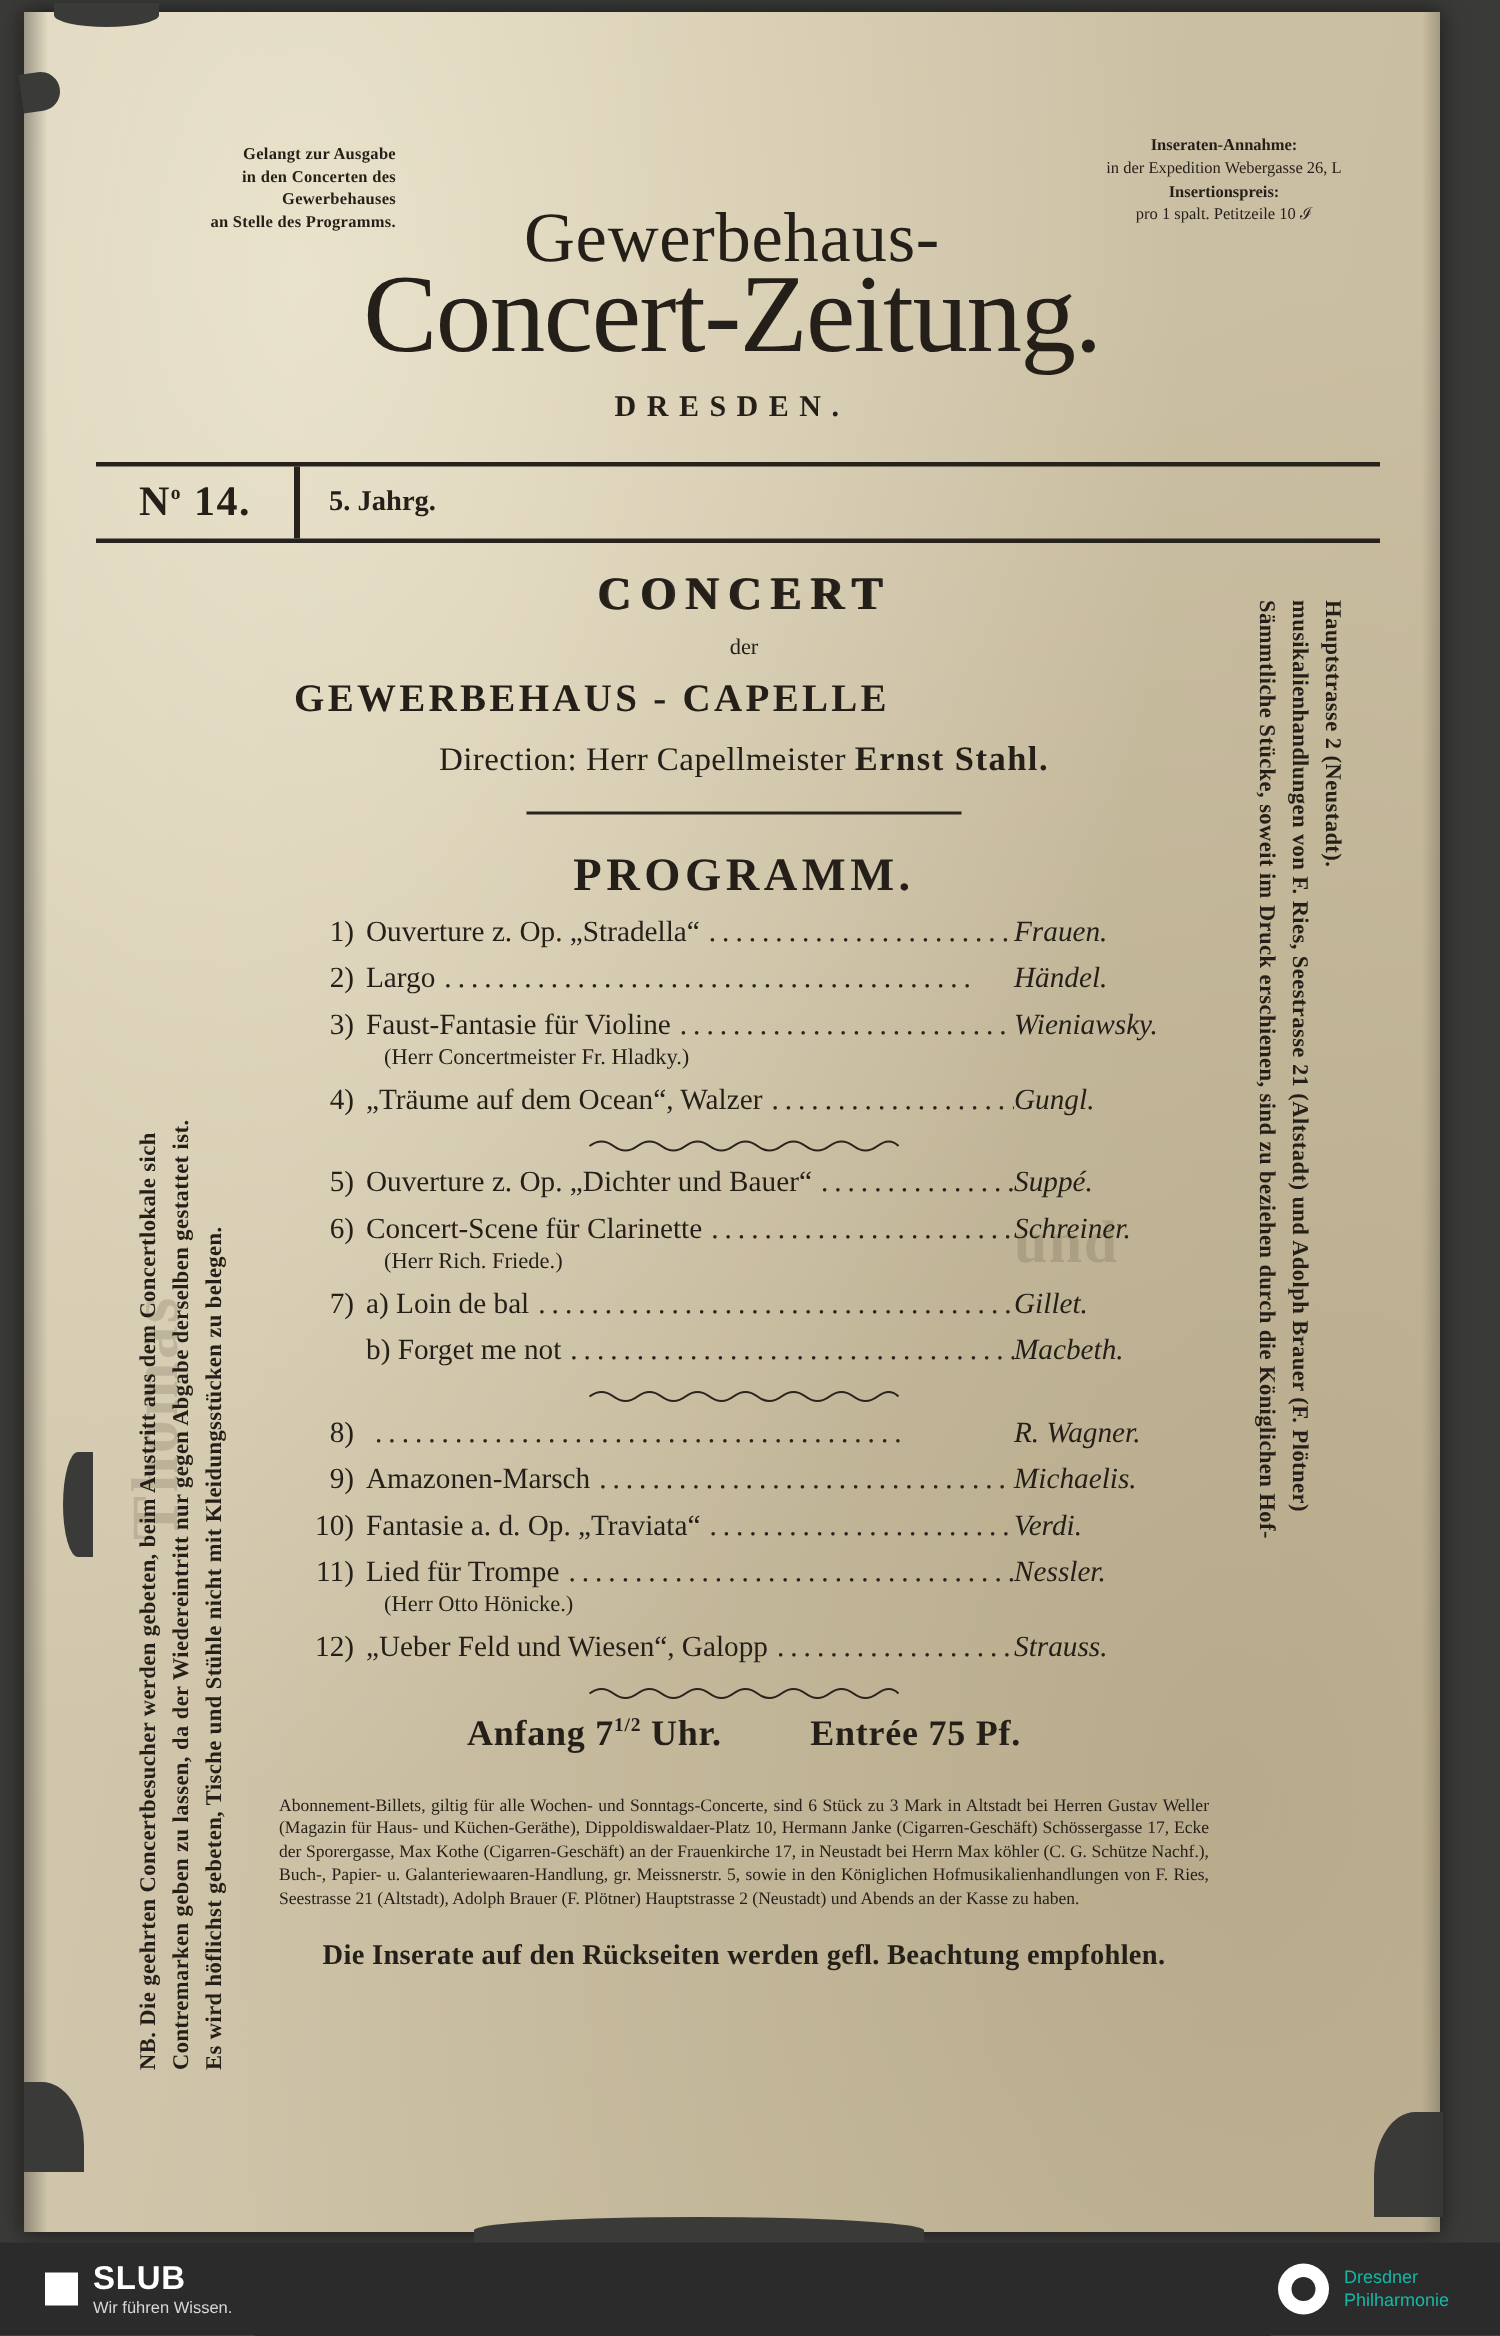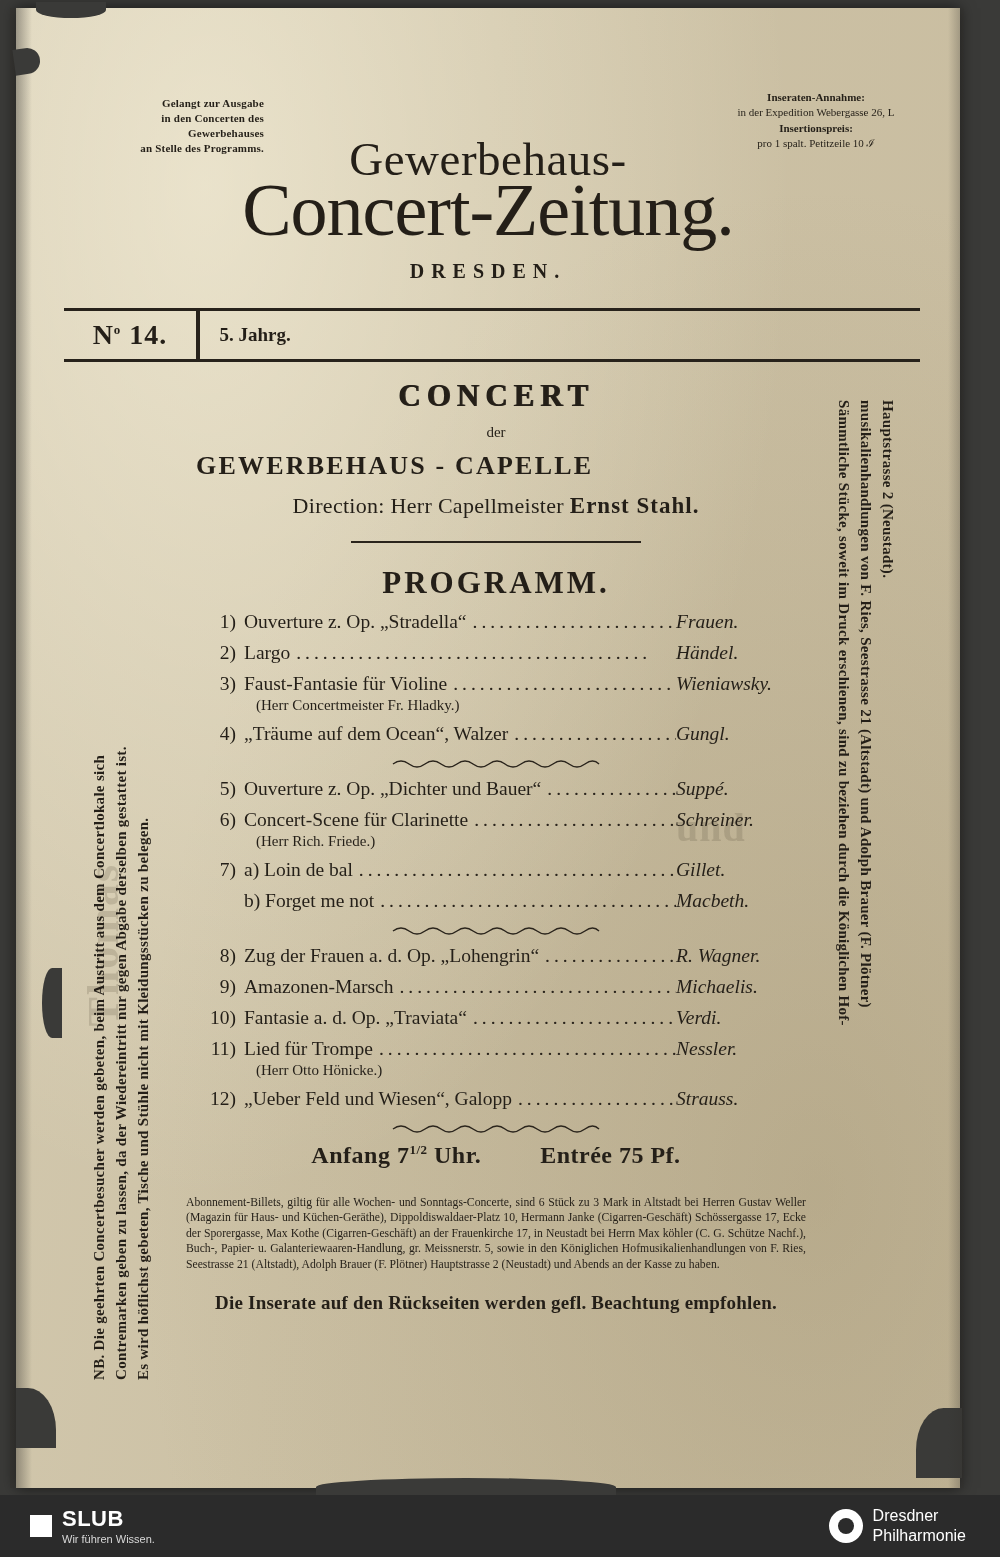--- a/index.html
+++ b/index.html
@@ -366,23 +366,23 @@
   }
   .dp .logo::after {
     content: "";
     position: absolute;
     left: 9px; top: 9px;
     width: 16px; height: 16px;
     border-radius: 50%;
     background: #2b2b2b;
   }
   .dp .txt {
-    color: #ffffff;
+    color: #14b8a6;
     font-family: "Liberation Sans", sans-serif;
-    font-size: 16px;
+    font-size: 12px;
     line-height: 1.25;
   }
 </style>
 </head>
 <body>
 
 <div id="scan">
 
   <div id="paper">
 
@@ -508,21 +508,20 @@
             <span class="pdots">........................................</span>
             <span class="pcomp">Macbeth.</span>
           </div>
           <div class="squiggle">
             <svg width="210" height="12" viewBox="0 0 210 12">
               <path d="M2,7 Q10,1 18,7 T34,7 T50,7 T66,7 T82,7 T98,7 T114,7 T130,7 T146,7 T162,7 T178,7 T194,7 T208,7" fill="none" stroke="#2a241c" stroke-width="1.4"></path>
             </svg>
           </div>
           <div class="pitem">
             <span class="pnum">8)</span>
-            <span class="ptitle">Zug der Frauen a. d. Op. „Lohengrin“</span>
             <span class="pdots">........................................</span>
             <span class="pcomp">R. Wagner.</span>
           </div>
           <div class="pitem">
             <span class="pnum">9)</span>
             <span class="ptitle">Amazonen-Marsch</span>
             <span class="pdots">........................................</span>
             <span class="pcomp">Michaelis.</span>
           </div>
           <div class="pitem">

